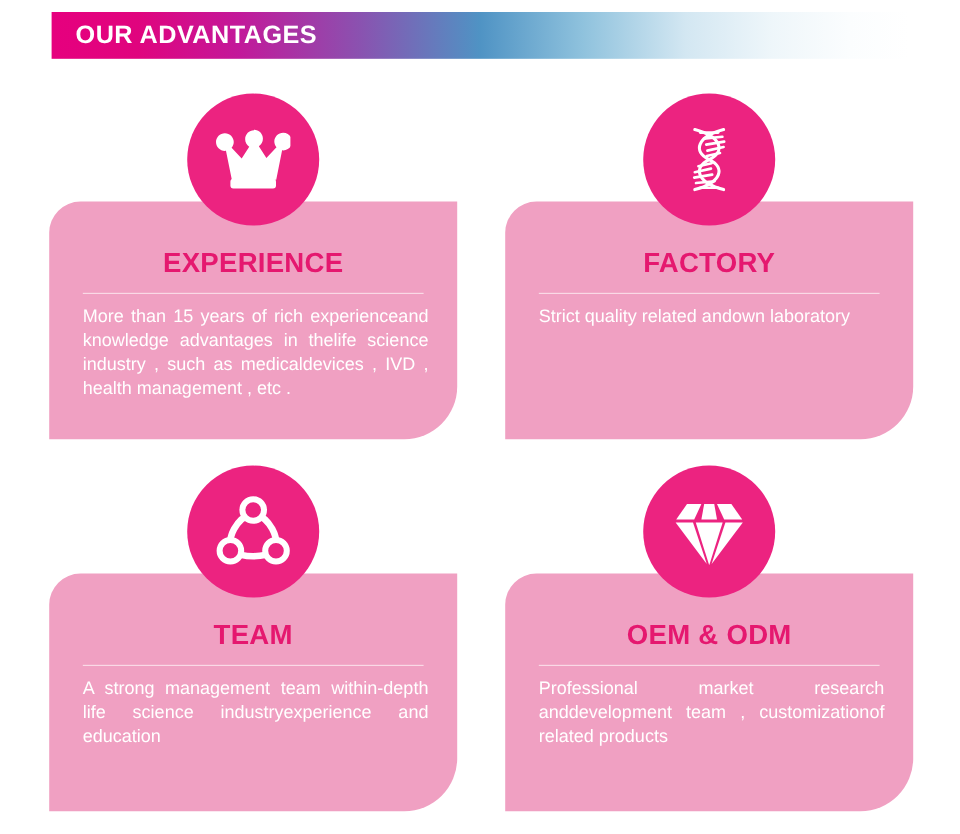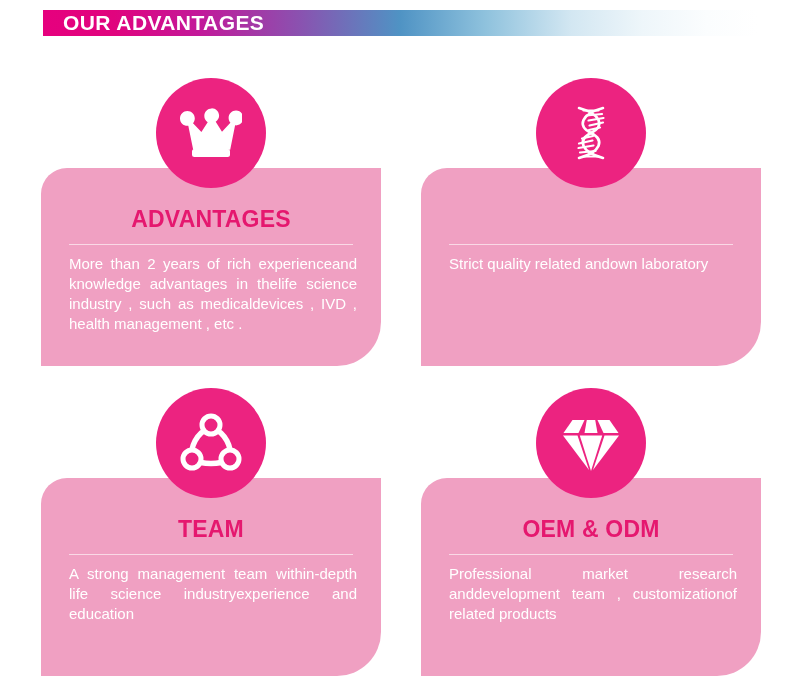--- a/index.html
+++ b/index.html
@@ -14,21 +14,21 @@
     overflow: hidden;
     position: relative;
   }
 
   
   .banner {
     position: absolute;
     left: 43px;
     top: 10px;
     width: 714px;
-    height: 26px;
+    height: 39px;
     background: linear-gradient(to right,
         #e6007e 0%,
         #e0047e 10%,
         #c2199a 22%,
         #8a52b0 36%,
         #4f93c4 50%,
         #8fc2dd 62%,
         #d3e7f2 74%,
         #eef6fa 84%,
         #fbfdfe 93%,
@@ -145,23 +145,23 @@
   <div class="row">
 
     <div class="card-wrap col-left">
       <div class="card-panel"></div>
       <div class="icon-badge">
         <svg width="62" height="52" viewBox="0 0 62 52" aria-hidden="true">
           <path fill="#ffffff" d="M31 2.2c4.1 0 7.4 3.3 7.4 7.4 0 2.6-1.3 4.9-3.4 6.2l6.3 9.9 8.4-8.9c-1.1-1.3-1.8-3-1.8-4.8 0-4.1 3.3-7.4 7.4-7.4s7.4 3.3 7.4 7.4-3.3 7.4-7.4 7.4c-.3 0-.6 0-.9-.1l-4.9 24.4H12.5L7.6 19.7c-.3 0-.6.1-.9.1C2.6 19.8-.7 16.5-.7 12.4S2.6 5 6.7 5s7.4 3.3 7.4 7.4c0 1.8-.7 3.5-1.8 4.8l8.4 8.9 6.3-9.9c-2.1-1.3-3.4-3.6-3.4-6.2 0-4.1 3.3-7.4 7.4-7.4z" transform="translate(0.7 -1.0)"></path>
           <rect x="12" y="42" width="38" height="8" rx="2.5" fill="#ffffff"></rect>
         </svg>
       </div>
-      <div class="card-title">ADVANTAGES</div>
-      <div class="card-divider"></div>
-      <div class="card-body">More than 2 years of rich experienceand knowledge advantages in thelife science industry , such as medicaldevices , IVD , health management , etc .</div>
+      <div class="card-title">EXPERIENCE</div>
+      <div class="card-divider"></div>
+      <div class="card-body">More than 15 years of rich experienceand knowledge advantages in thelife science industry , such as medicaldevices , IVD , health management , etc .</div>
     </div>
 
     <div class="card-wrap col-right">
       <div class="card-panel"></div>
       <div class="icon-badge">
         <svg width="60" height="62" viewBox="0 0 60 62" aria-hidden="true">
           <g stroke="#ffffff" fill="none" stroke-width="2.6" stroke-linecap="round">
             <path d="M18 6 C 40 12, 44 24, 30 31 C 16 38, 20 50, 42 56"></path>
             <path d="M42 6 C 20 12, 16 24, 30 31 C 44 38, 40 50, 18 56"></path>
           </g>
@@ -172,20 +172,21 @@
             <line x1="28.5" y1="23.5" x2="42" y2="20.5"></line>
             <line x1="28" y1="28" x2="39" y2="25.5"></line>
             <line x1="21" y1="36.5" x2="32" y2="34"></line>
             <line x1="18" y1="41.5" x2="31.5" y2="38.5"></line>
             <line x1="17.5" y1="46" x2="32.5" y2="43.5"></line>
             <line x1="19" y1="50.5" x2="34.5" y2="49"></line>
             <line x1="22.5" y1="54.5" x2="37.5" y2="54.5"></line>
           </g>
         </svg>
       </div>
+      <div class="card-title">FACTORY</div>
       <div class="card-divider"></div>
       <div class="card-body">Strict quality related andown laboratory</div>
     </div>
 
   </div>
 
   <div class="row">
 
     <div class="card-wrap col-right">
       <div class="card-panel"></div>

